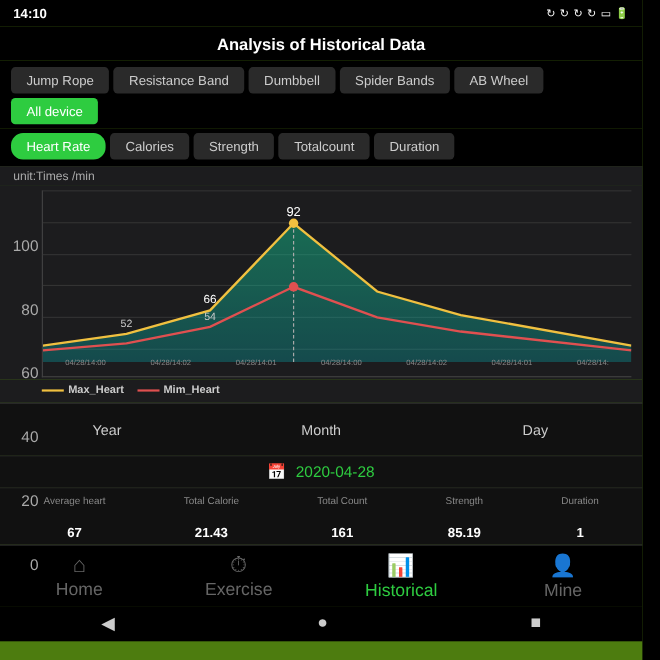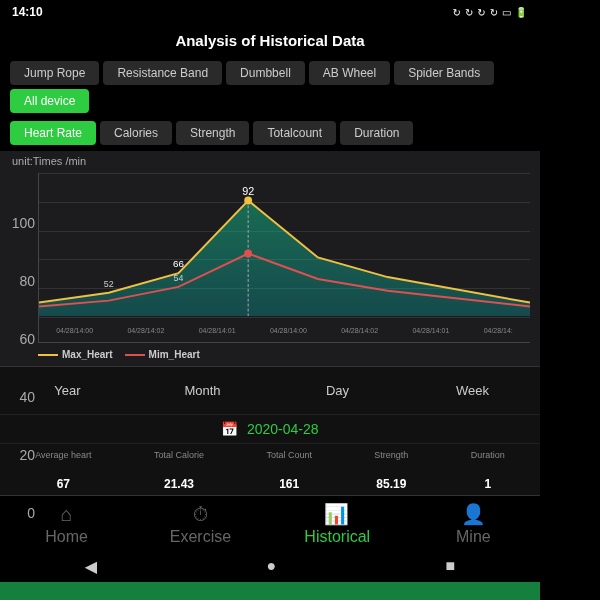--- a/index.html
+++ b/index.html
@@ -5,23 +5,23 @@
     * { margin: 0; padding: 0; box-sizing: border-box; }
     body {
       width: 600px;
       height: 600px;
       background: #000;
       font-family: Arial, sans-serif;
       overflow: hidden;
       color: #fff;
     }
     .phone-container {
-      width: 540px;
+      width: 584px;
       height: 600px;
-      background: #15803d;
+      background: #4d7c0f;
       display: flex;
       flex-direction: column;
     }
     .status-bar {
       background: #000;
       display: flex;
       justify-content: space-between;
       align-items: center;
       padding: 4px 12px;
       height: 24px;
@@ -76,20 +76,21 @@
       border-radius: 4px;
       font-size: 12px;
       border: none;
       cursor: pointer;
       background: #2a2a2a;
       color: #ccc;
     }
     .metric-btn.active {
       background: #2ecc40;
       color: #fff;
+      border-radius: 11px;
     }
     .unit-label {
       color: #aaa;
       font-size: 11px;
       padding: 4px 12px 2px;
       background: #1c1c1e;
     }
     .chart-area {
       background: #1c1c1e;
       padding: 4px 10px 2px;
@@ -286,22 +287,22 @@
       <span style="font-size:10px;">🔋</span>
     </div>
   </div>
 
   <div class="page-title">Analysis of Historical Data</div>
 
   <div class="device-buttons">
     <button class="device-btn">Jump Rope</button>
     <button class="device-btn">Resistance Band</button>
     <button class="device-btn">Dumbbell</button>
+    <button class="device-btn">Spider Bands</button>
     <button class="device-btn">AB Wheel</button>
-    <button class="device-btn">Spider Bands</button>
     <button class="device-btn active">All device</button>
   </div>
 
   <div class="metric-buttons">
     <button class="metric-btn active">Heart Rate</button>
     <button class="metric-btn">Calories</button>
     <button class="metric-btn">Strength</button>
     <button class="metric-btn">Totalcount</button>
     <button class="metric-btn">Duration</button>
   </div>
@@ -377,21 +378,20 @@
     <div class="legend-item">
       <div class="legend-line" style="background:#e05050;"></div>
       <span>Mim_Heart</span>
     </div>
   </div>
 
   <div class="time-tabs">
     <div class="time-tab">Year</div>
     <div class="time-tab">Month</div>
     <div class="time-tab">Day</div>
-    <div class="time-tab">Week</div>
   </div>
 
   <div class="date-selector">
     <span class="date-icon">📅</span>
     <span class="date-text">2020-04-28</span>
   </div>
 
   <div class="stats-row">
     <div class="stat-col">
       <span class="stat-label">Average heart</span>

